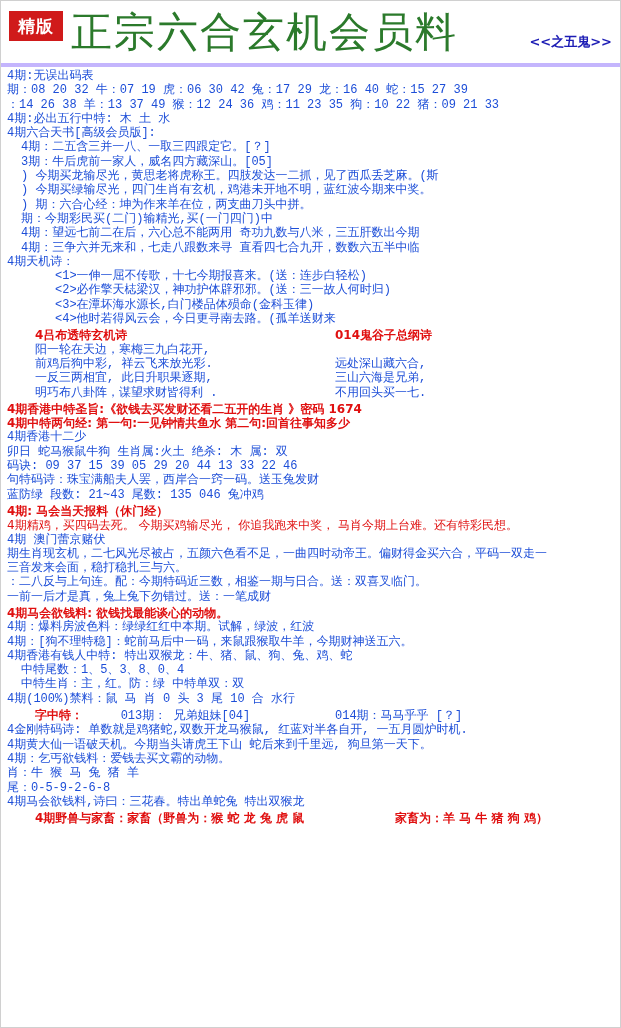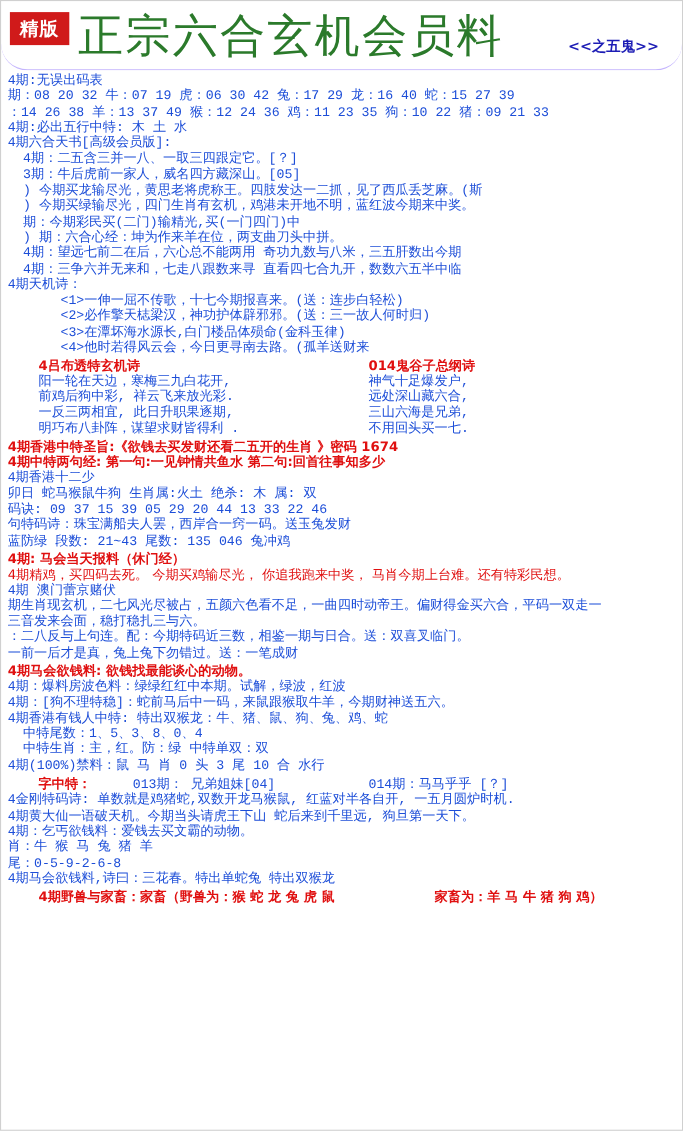--- a/index.html
+++ b/index.html
@@ -15,22 +15,21 @@
     height:1028px;
     position:relative;
     box-sizing:border-box;
     border:1px solid #d0d0d0;
     overflow:hidden;
   }
   
   .header{
     position:relative;
     height:62px;
-    border-bottom:1px solid #c4b5fd;
-    border-radius:24px;
+    border-bottom:4px solid #c4b5fd;
   }
   .badge{
     position:absolute;
     left:8px; top:10px;
     width:54px;height:30px;
     background:#d01a1a;
     color:#ffffff;
     font-size:17px;
     font-weight:bold;
     display:flex;align-items:center;justify-content:center;
@@ -41,21 +40,21 @@
     left:70px; top:4px;
     font-size:41px;
     font-weight:normal;
     color:#2b7a2b;
     letter-spacing:2px;
     font-family:"DejaVu Serif","Liberation Serif",serif;
     white-space:nowrap;
   }
   .subtitle{
     position:absolute;
-    right:21px; top:32px;
+    right:8px; top:32px;
     font-size:13px;
     color:#1d1db5;
     font-weight:bold;
   }
   
   .content{padding:2px 6px 0 6px;}
   .ln{
     line-height:14.3px;
     white-space:nowrap;
     font-size:12px;
@@ -89,45 +88,42 @@
     <div class="ln blue">期：08 20 32   牛：07 19    虎：06 30 42          兔：17 29          龙：16 40     蛇：15 27 39</div>
     <div class="ln blue">：14 26 38   羊：13 37 49   猴：12 24 36       鸡：11 23 35         狗：10 22    猪：09 21 33</div>
     <div class="ln blue">4期:必出五行中特:  木 土 水</div>
 
     <div class="ln blue">4期六合天书[高级会员版]:</div>
     <div class="ln blue indent1">4期：二五含三并一八、一取三四跟定它。[？]</div>
     <div class="ln blue indent1">3期：牛后虎前一家人，威名四方藏深山。[05]</div>
 
     <div class="ln blue indent1">) 今期买龙输尽光，黄思老将虎称王。四肢发达一二抓，见了西瓜丢芝麻。(斯</div>
     <div class="ln blue indent1">) 今期买绿输尽光，四门生肖有玄机，鸡港未开地不明，蓝红波今期来中奖。</div>
+    <div class="ln blue indent1">) 期：六合心经：坤为作来羊在位，两支曲刀头中拼。</div>
     <div class="ln blue indent1">期：今期彩民买(二门)输精光,买(一门四门)中</div>
-    <div class="ln blue indent1">) 期：六合心经：坤为作来羊在位，两支曲刀头中拼。</div>
     <div class="ln blue indent1">4期：望远七前二在后，六心总不能两用  奇功九数与八米，三五肝数出今期</div>
     <div class="ln blue indent1">4期：三争六并无来和，七走八跟数来寻  直看四七合九开，数数六五半中临</div>
 
     <div class="ln blue">4期天机诗：</div>
     <div class="ln blue indent3">&lt;1&gt;一伸一屈不传歌，十七今期报喜来。(送：连步白轻松)</div>
     <div class="ln blue indent3">&lt;2&gt;必作擎天梽梁汉，神功护体辟邪邪。(送：三一故人何时归)</div>
     <div class="ln blue indent3">&lt;3&gt;在潭坏海水源长,白门楼品体殒命(金科玉律)</div>
     <div class="ln blue indent3">&lt;4&gt;他时若得风云会，今日更寻南去路。(孤羊送财来</div>
 
     <div class="two mt2">
       <div class="c1">
         <div class="ln red b">4吕布透特玄机诗</div>
       </div>
       <div class="c2">
         <div class="ln red b">014鬼谷子总纲诗</div>
       </div>
     </div>
     <div class="two">
       <div class="c1">
           <div class="ln blue">阳一轮在天边，寒梅三九白花开,</div>
-        </div>
-      <div class="c2">
-          <div class="ln blue">神气十足爆发户,</div>
         </div>
     </div>
     <div class="two">
       <div class="c1">
           <div class="ln blue">前鸡后狗中彩,  祥云飞来放光彩.</div>
         </div>
       <div class="c2">
           <div class="ln blue">远处深山藏六合,</div>
         </div>
     </div>

